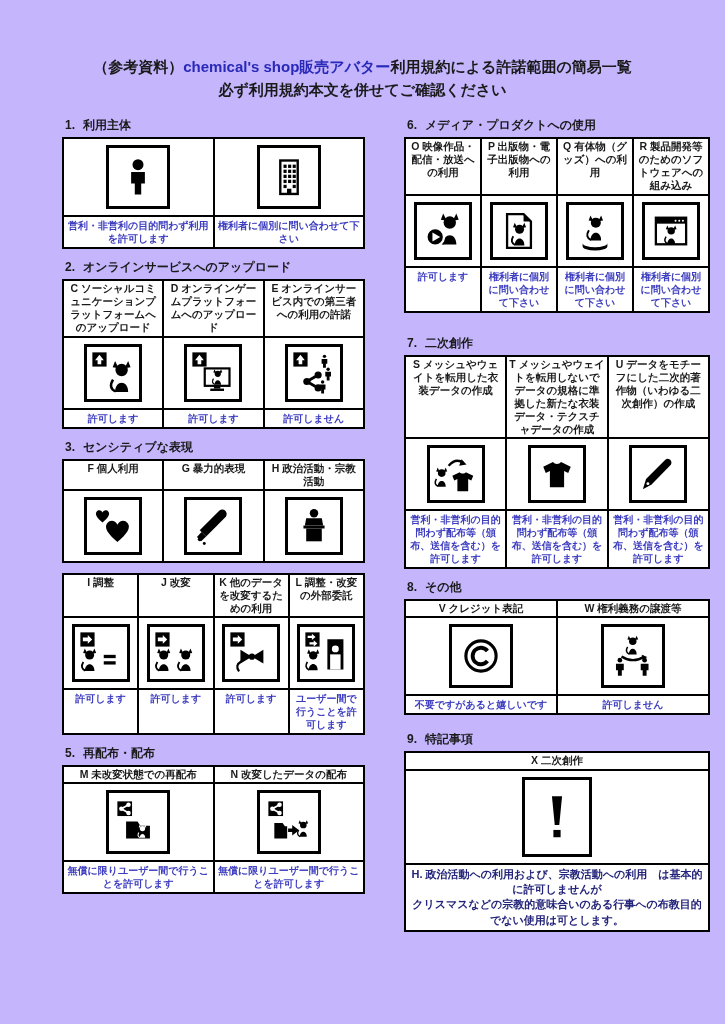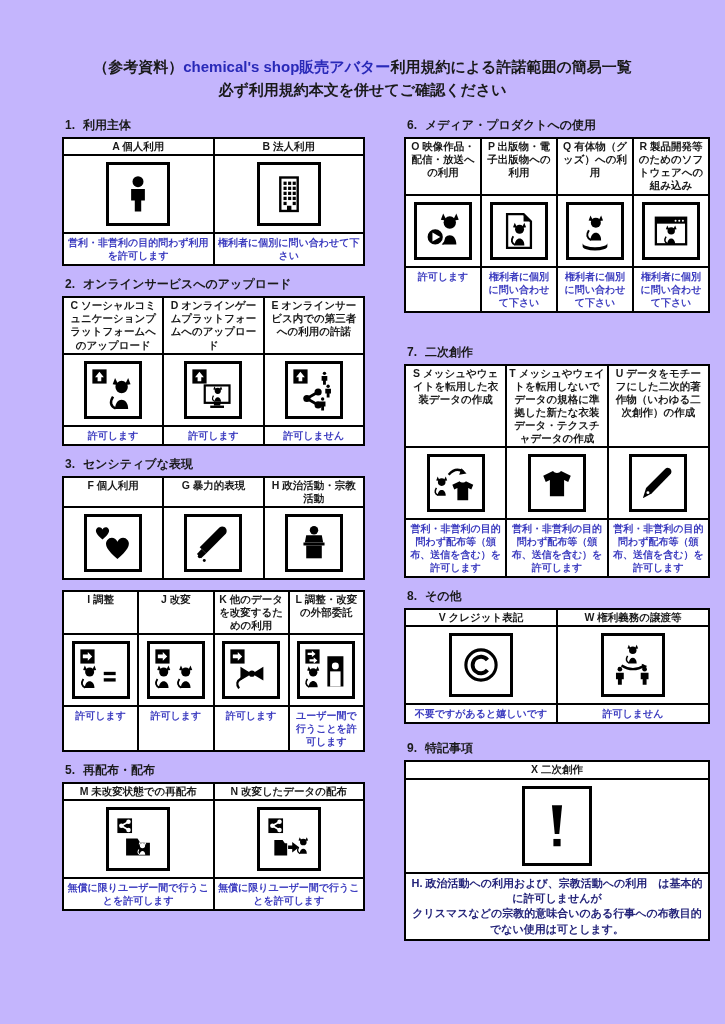--- a/index.html
+++ b/index.html
@@ -7,21 +7,21 @@
     position:relative;width:725px;height:1024px;margin:0 auto;background:#c4b5fd;
     font-family:"Liberation Sans","DejaVu Sans",sans-serif;color:#1a1a1a;overflow:hidden;
   }
   .title-block{position:absolute;top:56px;left:0;width:100%;text-align:center;
     font-weight:bold;font-size:15px;line-height:1.5;}
   .title-brand{color:var(--title-brand,#2929b8);}
   .col{position:absolute;top:117px;}
   .col-left{left:62px;width:303px;}
   .col-right{left:380px;width:306px;padding-left:24px;}
   .section{margin-bottom:10px;}
-  .sec-7{margin-top:31px;}
+  .sec-7{margin-top:22px;}
   .sec-9{margin-top:16px;}
   .section-heading{font-size:12px;font-weight:bold;margin:0 0 3px 3px;}
   .section-heading .sec-num{margin-right:8px;}
   table.permission-table{width:100%;border-collapse:collapse;table-layout:fixed;background:#fff;}
   .permission-table th,.permission-table td{border:2px solid var(--border,#000);}
   .permission-table th{font-size:10.5px;font-weight:bold;padding:1px 2px;line-height:1.25;
     vertical-align:top;text-align:center;}
   td.icon-cell{text-align:center;padding:6px 2px;vertical-align:middle;}
   .icon-box{display:inline-flex;align-items:center;justify-content:center;
     width:58px;height:58px;border:3px solid #000;background:#fff;box-sizing:border-box;}
@@ -39,24 +39,20 @@
   <div class="title-block">
     <div><span>（参考資料）</span><span class="title-brand">chemical's shop販売アバター</span><span>利用規約による許諾範囲の簡易一覧</span></div>
     <div>必ず利用規約本文を併せてご確認ください</div>
   </div>
   <div class="col col-left">
       <div class="section sec-1">
         <div class="section-heading"><span class="sec-num">1.</span><span>利用主体</span></div>
         <table class="permission-table">
           <tbody>
             <tr>
-              <th>A 個人利用</th>
-              <th>B 法人利用</th>
-            </tr>
-            <tr>
               <td class="icon-cell"><div class="icon-box">
                   <svg viewBox="0 0 48 48" width="44" height="44" preserveAspectRatio="xMidYMid meet">
                     <circle cx="24" cy="10.5" r="6"></circle>
                     <path d="M16.5 18.5 h15 V31 h-4 v12 h-7 V31 h-4z"></path>
                   </svg>
                 </div></td>
               <td class="icon-cell"><div class="icon-box">
                   <svg viewBox="0 0 48 48" width="44" height="44" preserveAspectRatio="xMidYMid meet">
                     <rect x="14.5" y="6" width="19" height="36.5" fill="none" stroke="#000" stroke-width="2.6"></rect>
                     <rect x="18" y="10.5" width="3.4" height="3.6"></rect>

